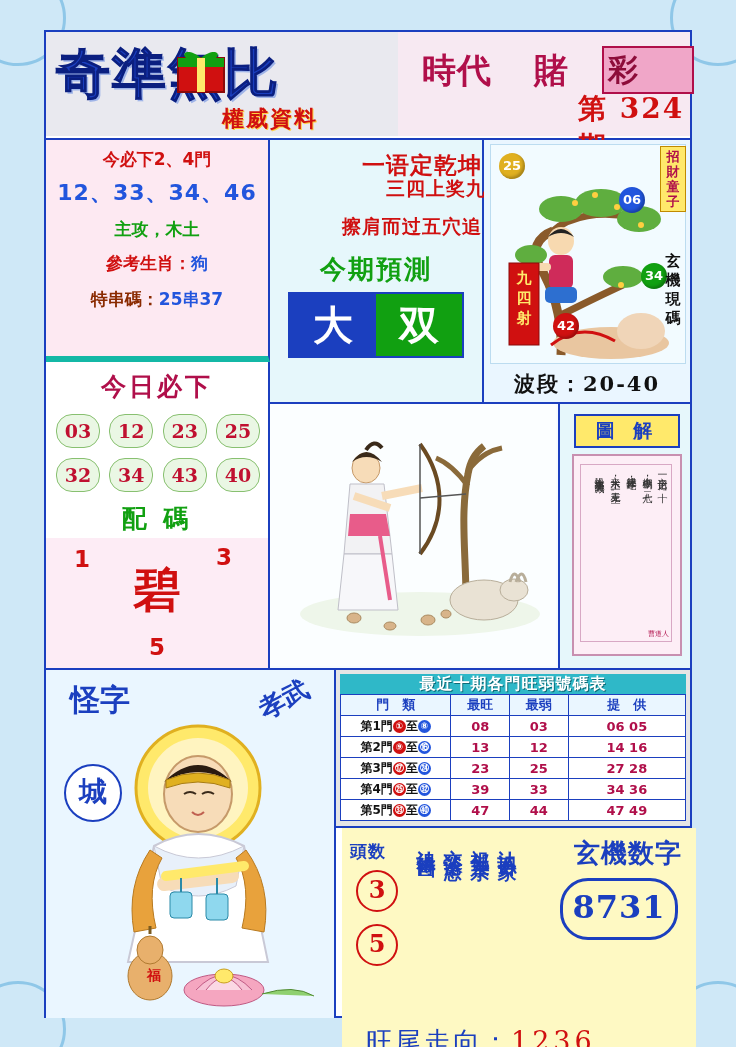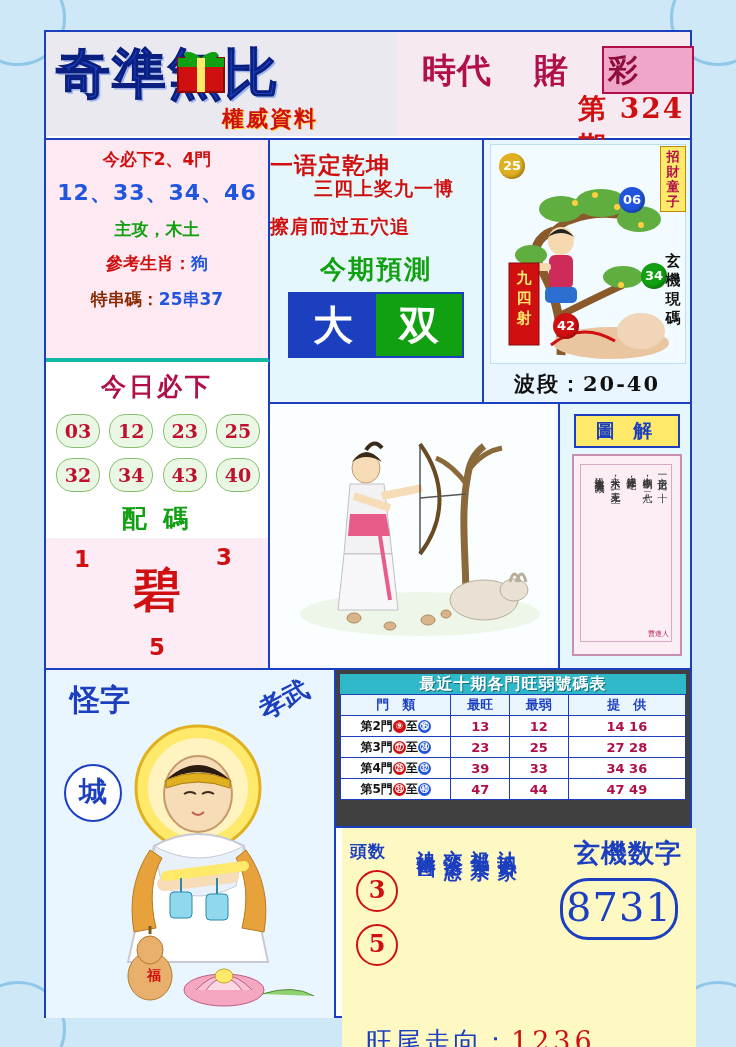--- a/index.html
+++ b/index.html
@@ -122,21 +122,21 @@
   }
 
   
   .info-box {
     position: absolute;
     left: 0; top: 108px;
     width: 224px; height: 222px;
     background: #fde9f2;
     box-sizing: border-box;
     border-right: 2px solid #1b3fbf;
-    border-bottom: 4px solid #14b8a6;
+    border-bottom: 6px solid #14b8a6;
   }
   .info-line {
     position: absolute;
     left: 0; width: 222px;
     text-align: center;
     font-weight: bold;
     font-family: "DejaVu Sans", sans-serif;
   }
   .il1 { top: 8px;  font-size: 17px; color: #d01010; }
   .il2 { top: 38px; font-size: 22px; color: #2255dd; letter-spacing: 1px; }
@@ -150,21 +150,21 @@
     position: absolute;
     left: 224px; top: 108px;
     width: 214px; height: 264px;
     background: #e6f7fb;
     box-sizing: border-box;
     border-right: 2px solid #1b3fbf;
     border-bottom: 2px solid #1b3fbf;
   }
   .slogan-l {
     position: absolute; left: 0; width: 212px;
-    text-align: left;
+    text-align: right;
     font-size: 19px; font-weight: bold;
     color: #d01010;
     letter-spacing: 1px;
   }
   .sl1 { top: 10px; font-size: 23px; }
   .sl2 { top: 36px; padding-left: 44px; }
   .sl3 { top: 74px; }
   .predict-title {
     position: absolute; left: 0; top: 112px;
     width: 212px; text-align: center;
@@ -424,21 +424,21 @@
     color: #1b3fbf;
     transform: rotate(-28deg);
     font-family: "DejaVu Serif", serif;
   }
 
   
   .table-box {
     position: absolute;
     left: 290px; top: 638px;
     width: 354px; height: 158px;
-    background: #404040;
+    background: #e5e5e5;
     box-sizing: border-box;
     border-bottom: 2px solid #1b3fbf;
     padding: 4px;
   }
   .tb-title {
     height: 20px;
     background: #2fb8c8;
     color: #ffffff;
     font-size: 16px;
     font-weight: bold;
@@ -530,22 +530,22 @@
     font-family: "DejaVu Serif", serif;
   }
   .code-oval {
     position: absolute;
     right: 18px; top: 50px;
     width: 112px; height: 56px;
     border: 3px solid #1b3fbf;
     border-radius: 28px;
     text-align: center;
     line-height: 52px;
-    font-size: 40px;
-    font-weight: normal;
+    font-size: 32px;
+    font-weight: bold;
     color: #1b3fbf;
     font-family: "DejaVu Serif", serif;
     letter-spacing: 1px;
   }
   .wang-wei {
     position: absolute;
     left: 24px; bottom: 6px;
     font-size: 27px; font-weight: normal;
     color: #1b3fbf;
     letter-spacing: 2px;
@@ -801,20 +801,26 @@
 
     <div class="table-box">
       <div class="tb-title">最近十期各門旺弱號碼表</div>
       <table class="grid">
         <tbody>
             <tr>
           <th style="width:32%">門　類</th>
           <th style="width:17%">最旺</th>
           <th style="width:17%">最弱</th>
           <th style="width:34%">提　供</th>
+        </tr>
+        <tr>
+          <td class="men"><span>第1門</span><span class="cnum" style="background:#d01010">①</span>至<span class="cnum" style="background:#2255dd">⑧</span></td>
+          <td class="val">08</td>
+          <td class="val">03</td>
+          <td class="val">06  05</td>
         </tr>
         <tr>
           <td class="men"><span>第2門</span><span class="cnum" style="background:#d01010">⑨</span>至<span class="cnum" style="background:#2255dd">⑯</span></td>
           <td class="val">13</td>
           <td class="val">12</td>
           <td class="val">14  16</td>
         </tr>
         <tr>
           <td class="men"><span>第3門</span><span class="cnum" style="background:#d01010">⑰</span>至<span class="cnum" style="background:#2255dd">㉔</span></td>
           <td class="val">23</td>

